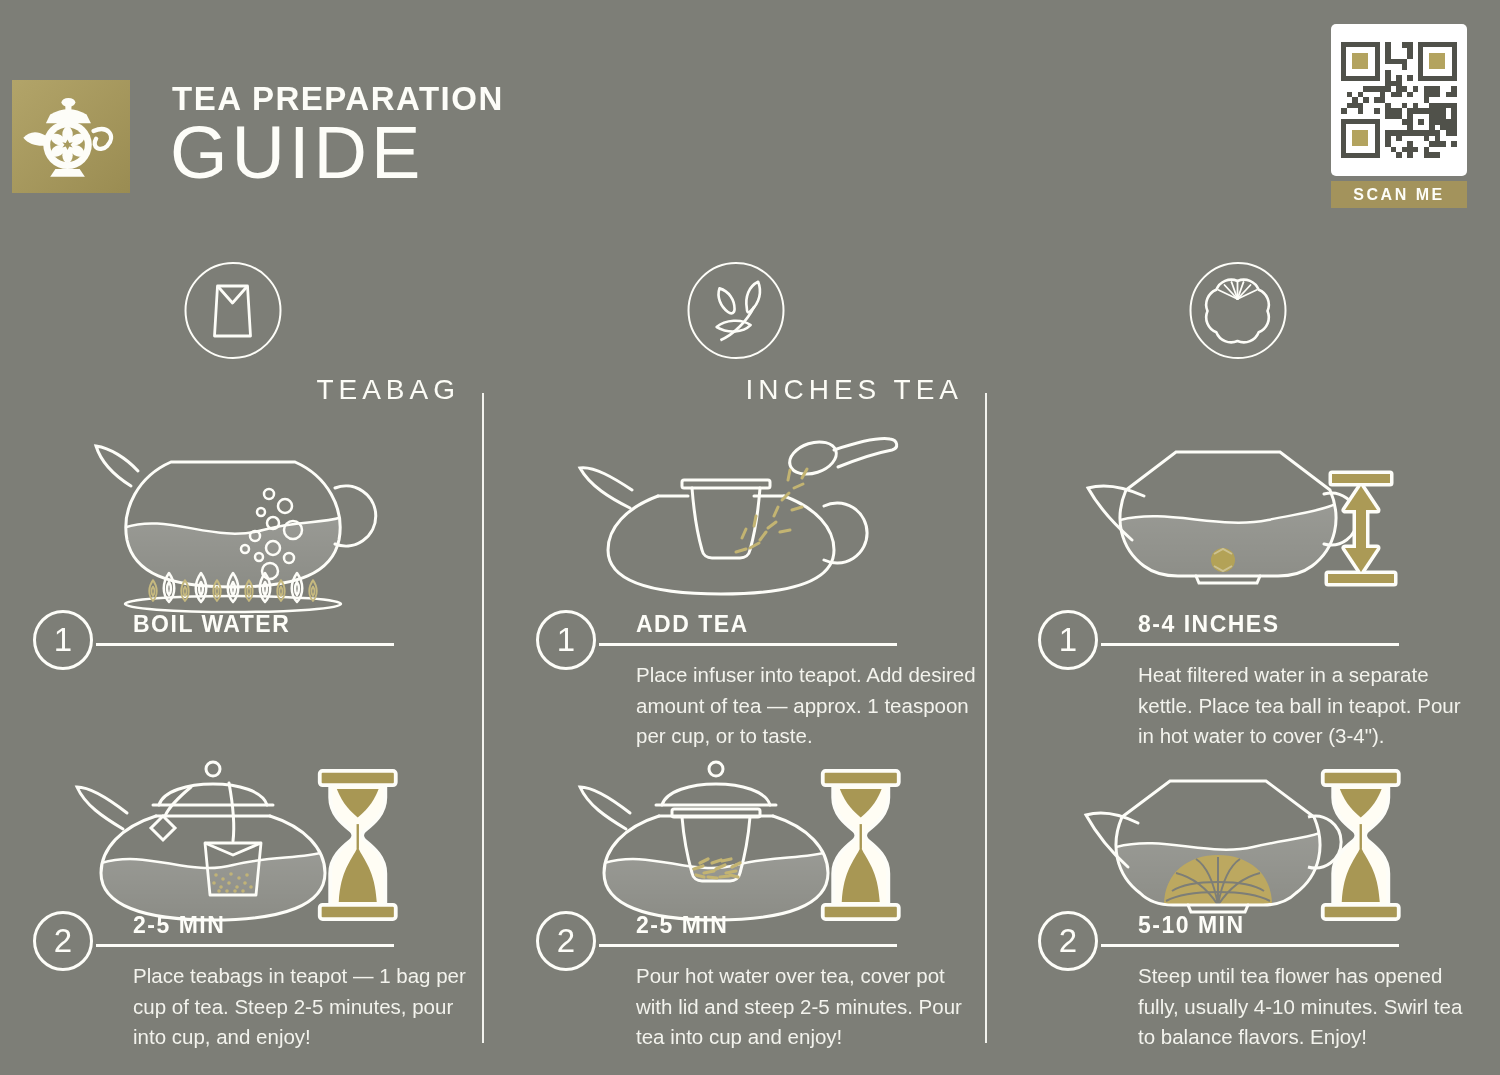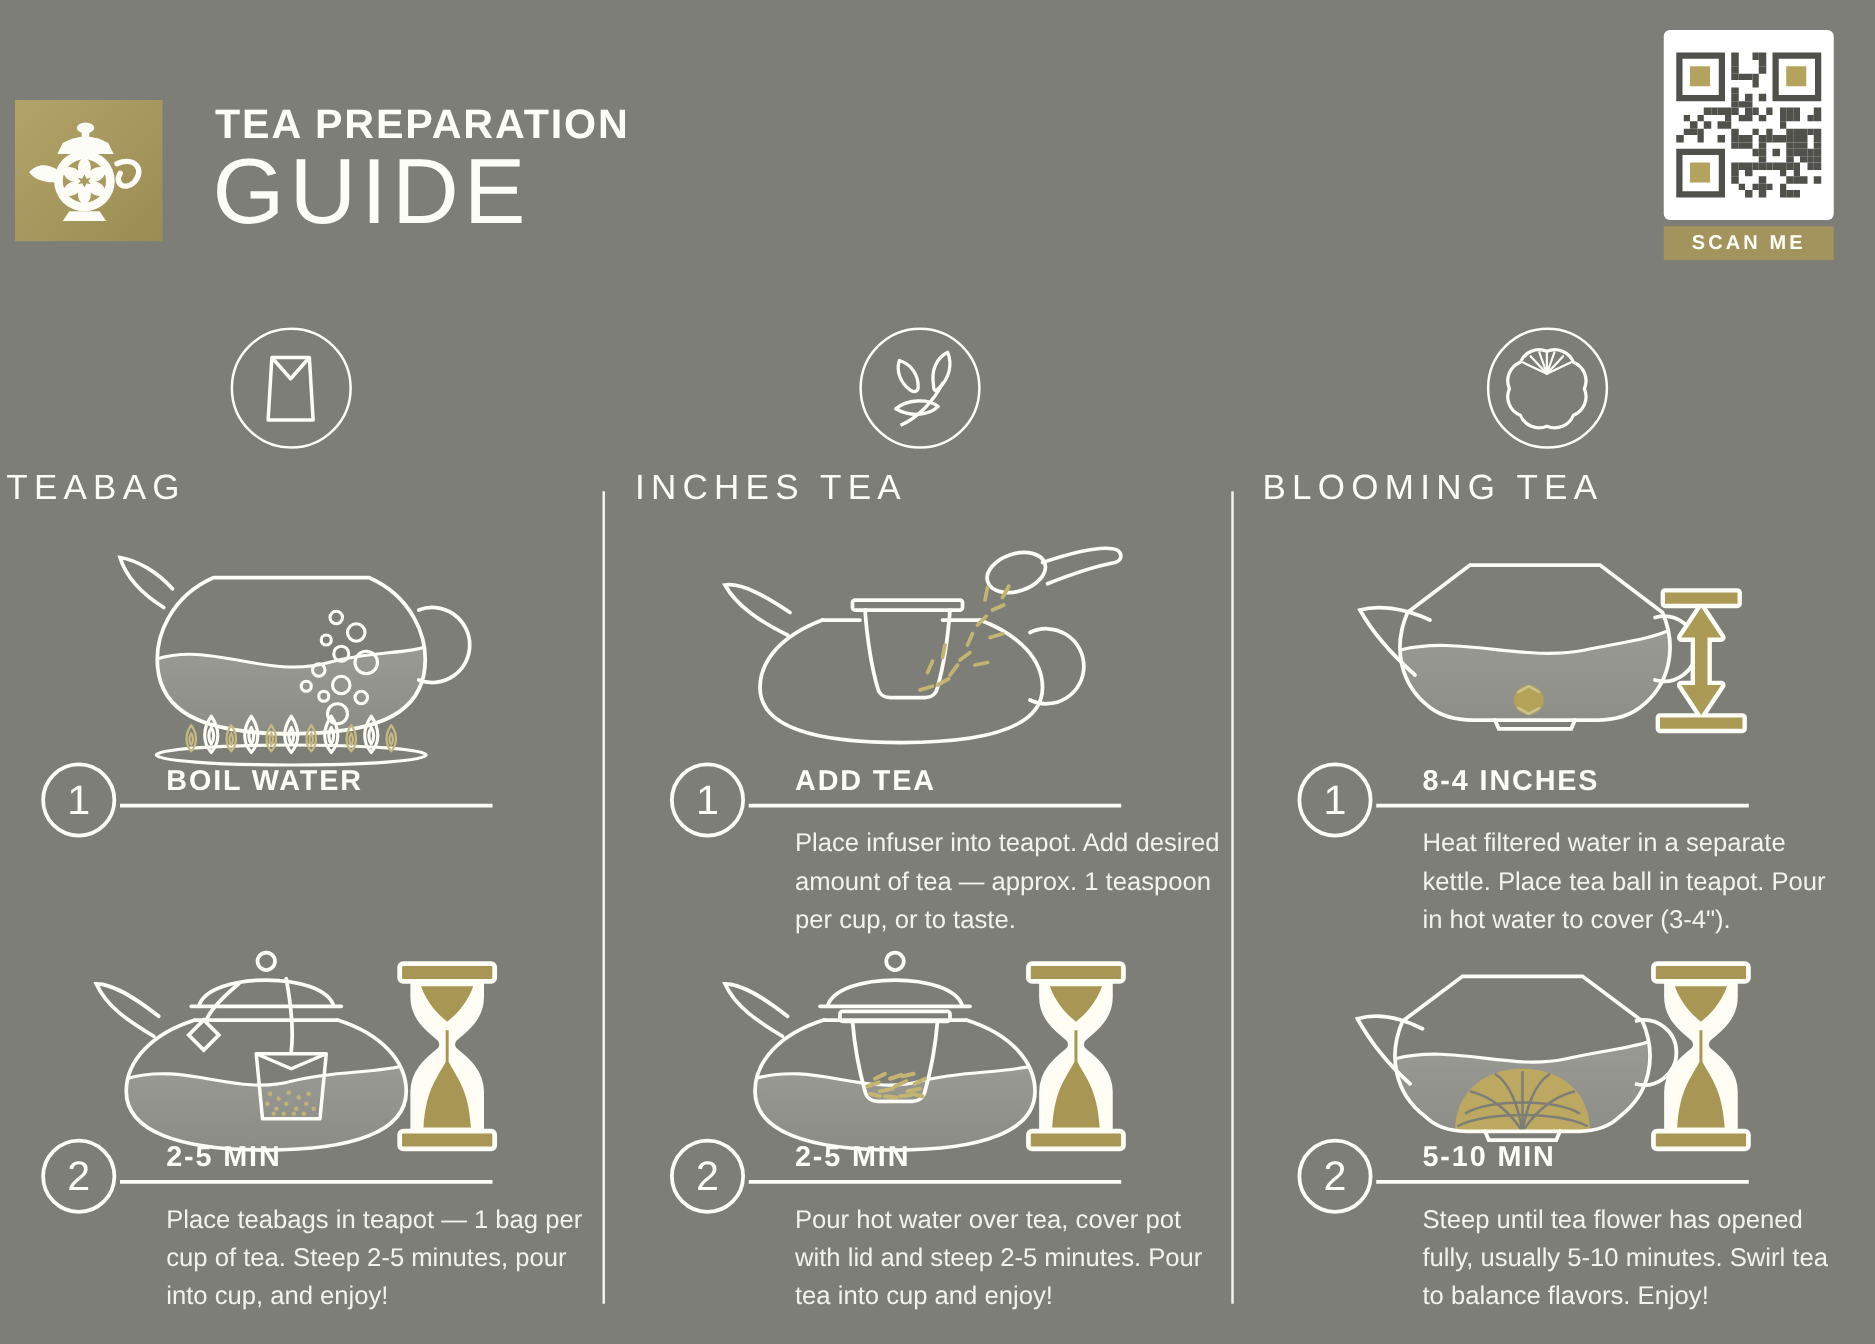--- a/index.html
+++ b/index.html
@@ -44,21 +44,21 @@
   }
   .d1 { left:482px; } .d2 { left:985px; }
   .col { position:absolute; top:258px; width:455px; height:817px; }
   .c1 { left:5px; } .c2 { left:508px; } .c3 { left:1010px; }
   .col-icon {
     position:absolute; top:4px; left:50%; transform:translateX(-50%);
     width:97px; height:97px; border:2.5px solid #fdfdf8; border-radius:50%;
     display:flex; align-items:center; justify-content:center;
   }
   .col-title {
-    position:absolute; top:116px; width:100%; text-align:left;
+    position:absolute; top:116px; width:100%; text-align:right;
     font-size:28px; font-weight:400; letter-spacing:5px; color:#fcfcf6;
   }
   .illus { position:absolute; left:50%; transform:translateX(-50%); }
   .illus.i1 { top:166px; }
   .illus.i2 { top:497px; }
   .step { position:absolute; left:0; width:455px; height:150px; }
   .s1 { top:352px; } .s2 { top:653px; }
   .step-circle {
     position:absolute; left:28px; top:0; width:60px; height:60px;
     border:3px solid #fdfdf8; border-radius:50%;
@@ -506,21 +506,20 @@
         <path d="M0,-12 L0,-30"></path>
           <path d="M0,-12 L-6,-29"></path>
           <path d="M0,-12 L6,-29"></path>
         <path d="M0,-12 L-13,-26"></path>
           <path d="M0,-12 L13,-26"></path>
         <path d="M0,-12 L-19,-21"></path>
           <path d="M0,-12 L19,-21"></path>
       </g>
     </svg>
   </div>
-  <div class="col-title">BLOOMING TEA</div>
 
   <svg class="illus i1" width="340" height="180" viewBox="0 0 340 180">
     <defs>
       <linearGradient id="gwE" x1="0" y1="0" x2="0" y2="1">
         <stop offset="0" stop-color="rgba(255,255,255,0.22)"></stop>
           <stop offset="1" stop-color="rgba(255,255,255,0.10)"></stop>
       </linearGradient>
       <clipPath id="clipE">
           <path d="M108,28 H212 L262,66 C274,94 268,124 244,142 C236,148 224,152 210,152 H110 C96,152 84,148 76,142 C52,124 46,94 58,66 Z"></path>
         </clipPath>
@@ -594,15 +593,15 @@
     </g>
     <use href="#hg" transform="translate(250,14) scale(0.95)"></use>
   </svg>
 
   <div class="step s2">
     <div class="step-circle">
         <span>2</span>
       </div>
     <div class="step-line"></div>
     <div class="step-head">5-10 MIN</div>
-    <div class="step-desc">Steep until tea flower has opened fully, usually 5-10 minutes. Swirl tea to balance flavors. Enjoy!</div>
+    <div class="step-desc">Steep until tea flower has opened fully, usually 4-10 minutes. Swirl tea to balance flavors. Enjoy!</div>
   </div>
 </div>
 
 </body></html>

